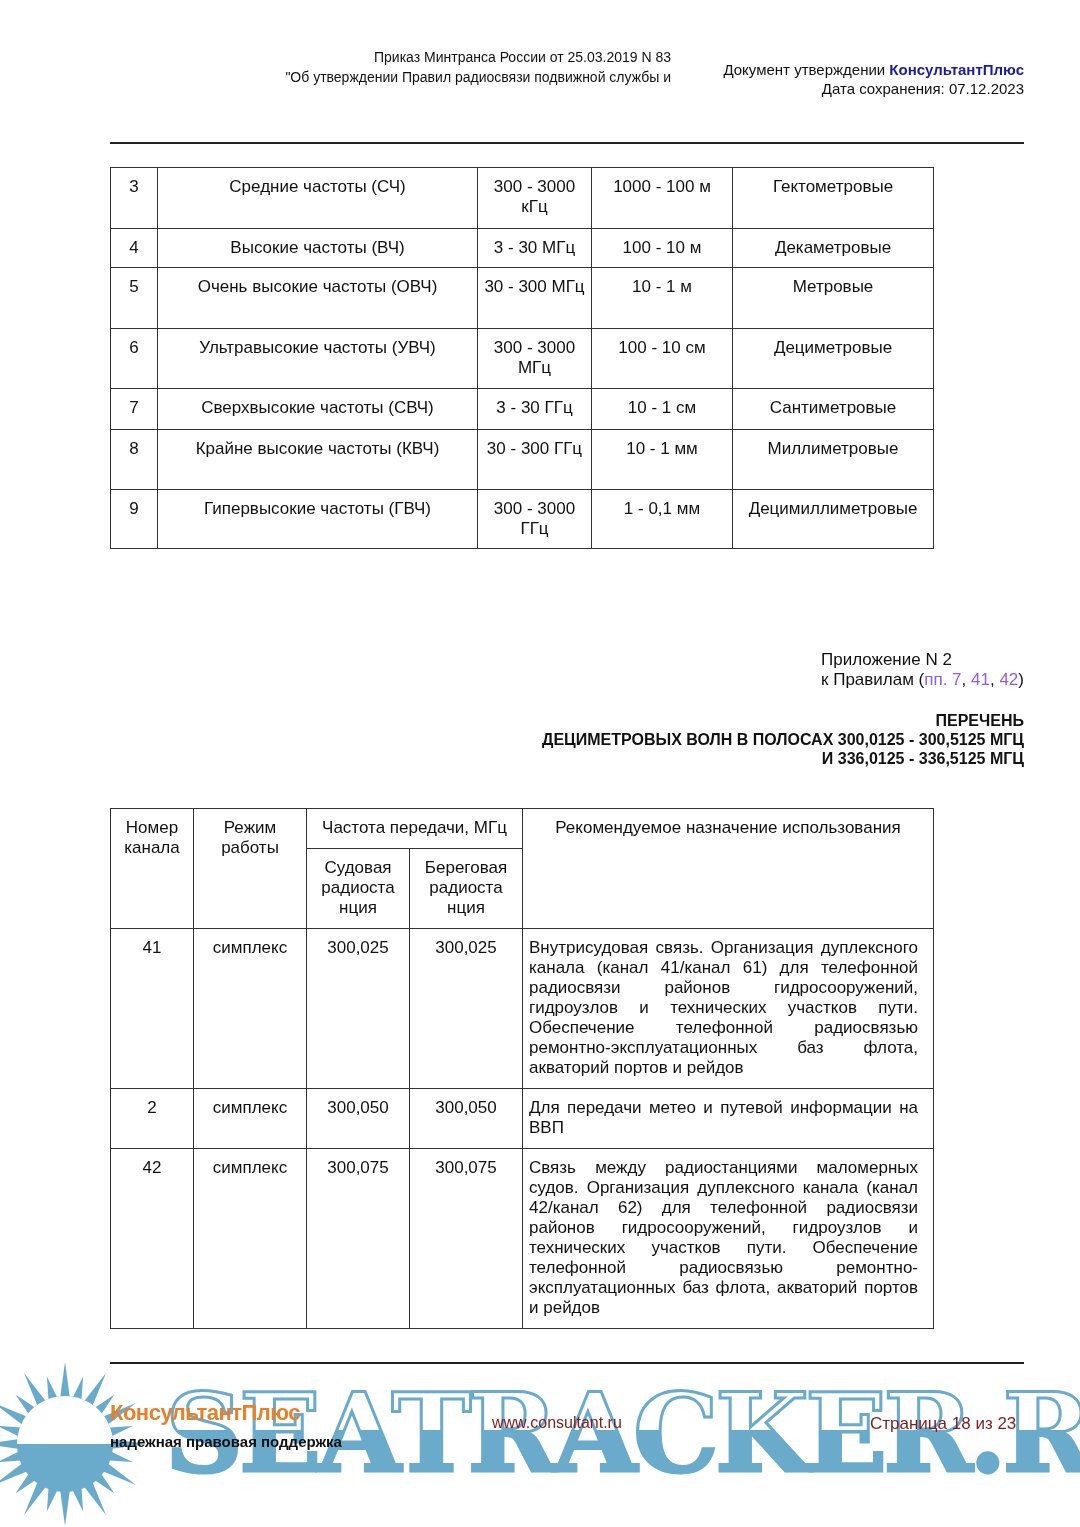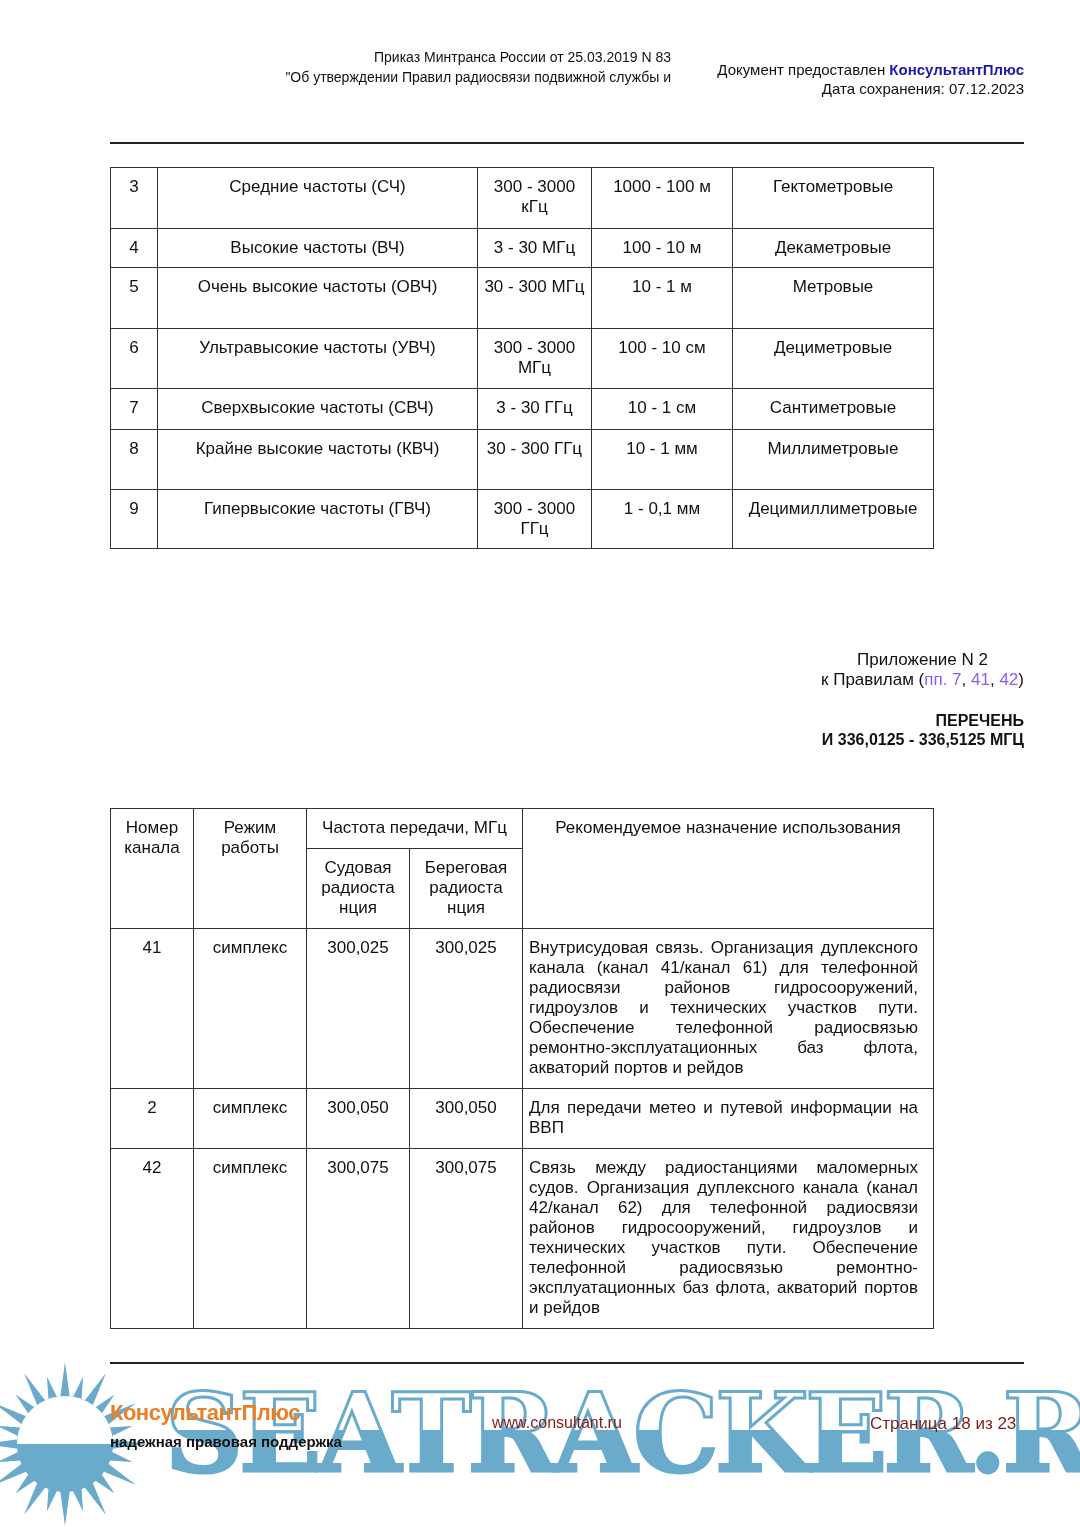--- a/index.html
+++ b/index.html
@@ -8,21 +8,21 @@
   .abs { position:absolute; }
   .hdr-left { left:111px; top:47px; font-size:14px; line-height:20px; width:560px;text-align:right; }
   .hdr-right { right:56px; top:60px; font-size:15px; line-height:19px; text-align:right; }
   .hdr-right .brand { color:#1a1aa8; font-weight:bold; }
   .rule { left:110px; width:914px; height:2px; background:#222; }
   table { border-collapse:collapse; position:absolute; left:110px; table-layout:fixed; }
   td, th { border:1.5px solid #333; font-size:17px; line-height:20px; vertical-align:top;
            padding:9px 5px 0 5px; font-weight:normal; text-align:center; }
   .t1 td { height:auto; }
   .just { text-align:justify; text-align-last:left; padding-left:6px; padding-right:15px; }
-  .app { right:56px; top:650px; text-align:center; font-size:17px; line-height:20px; }
+  .app { right:56px; top:650px; text-align:left; font-size:17px; line-height:20px; }
   .app .lnk { color:#8b5cf6; }
   .title { left:110px; width:914px; top:711px; text-align:right; font-weight:bold;
            font-size:16px; line-height:19px; }
   .footer-rule { left:110px; top:1362px; width:914px; height:2px; background:#222; }
   .wm-text { left:165px; top:1378px; font-family:"DejaVu Serif", serif; font-weight:bold;
              font-size:108px; letter-spacing:-4px; line-height:110px; color:transparent;
              -webkit-text-stroke:3px #6aabcc; }
   .wm-fill { left:165px; top:1378px; font-family:"DejaVu Serif", serif; font-weight:bold;
              font-size:108px; letter-spacing:-4px; line-height:110px; color:#6aabcc;
              clip-path: inset(52px 0 0 0); }
@@ -32,21 +32,21 @@
   .cp-page { left:870px; top:1414px; font-size:17px; color:#7f1d1d; }
 </style>
 </head>
 <body>
 
 <div class="abs hdr-left">
   <div>Приказ Минтранса России от 25.03.2019 N 83</div>
   <div>"Об утверждении Правил радиосвязи подвижной службы и</div>
 </div>
 <div class="abs hdr-right">
-  <div><span>Документ предоставлен </span><span class="brand">КонсультантПлюс</span></div>
+  <div><span>Документ утверждении </span><span class="brand">КонсультантПлюс</span></div>
   <div>Дата сохранения: 07.12.2023</div>
 </div>
 <div class="abs rule" style="top:142px;"></div>
 
 <table class="t1" style="top:167px; width:823px;">
   <colgroup>
       <col style="width:47px">
       <col style="width:320px">
       <col style="width:114px">
       <col style="width:141px">
@@ -107,20 +107,21 @@
 
 <div class="abs app">
   <div>Приложение N 2</div>
   <div>
     <span>к Правилам (</span><a class="lnk">пп. 7</a><span>, </span><a class="lnk">41</a><span>, </span><a class="lnk">42</a><span>)</span>
   </div>
 </div>
 
 <div class="abs title">
   <div>ПЕРЕЧЕНЬ</div>
+  <div>ДЕЦИМЕТРОВЫХ ВОЛН В ПОЛОСАХ 300,0125 - 300,5125 МГЦ</div>
   <div>И 336,0125 - 336,5125 МГЦ</div>
 </div>
 
 <table style="top:808px; width:823px;">
   <colgroup>
       <col style="width:83px">
       <col style="width:113px">
       <col style="width:103px">
       <col style="width:113px">
       <col style="width:411px">

